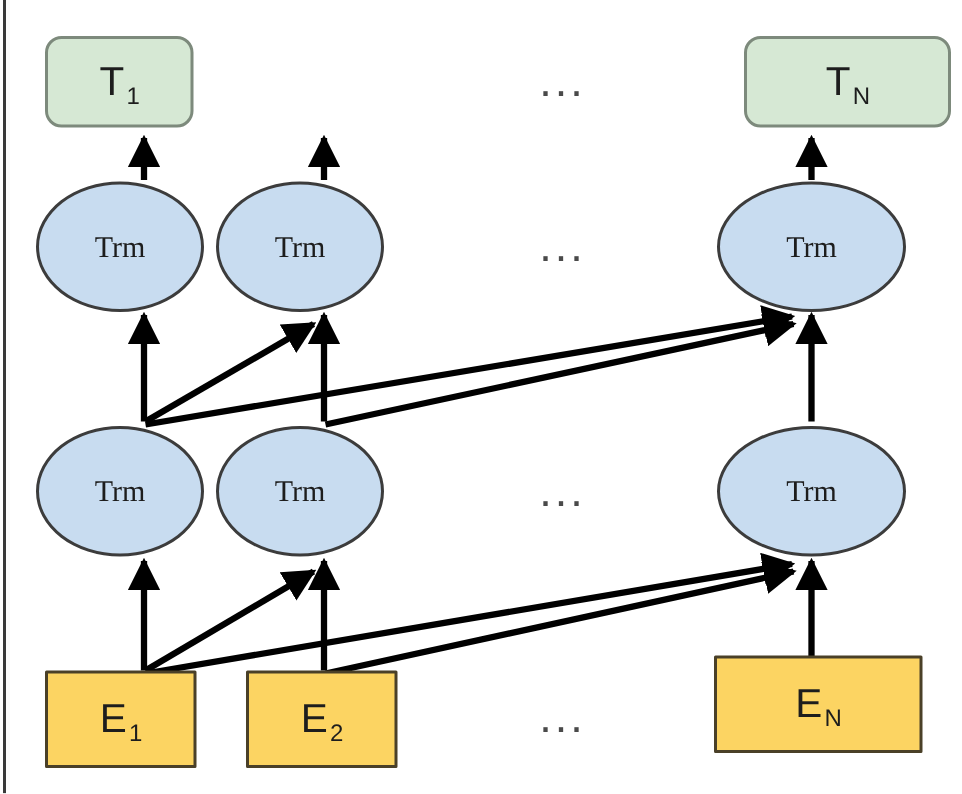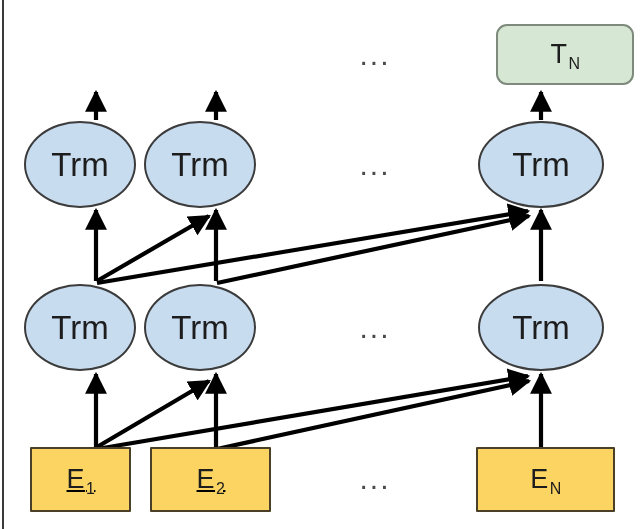--- a/index.html
+++ b/index.html
@@ -61,22 +61,23 @@
     background: #fcd462;
     border: 2px solid #4a4028;
     border-radius: 1px;
   }
   .trm-node {
     background: #c8dcf0;
     border: 2px solid #3c3c3c;
     border-radius: 50%;
   }
   .trm-node .lbl {
-    font-size: 33px;
+    font-size: 20px;
     letter-spacing: 0px;
+    font-family: Liberation Serif, serif;
   }
   .dots {
     position: absolute;
     display: flex;
     align-items: center;
     justify-content: center;
     font-size: 30px;
     color: #4a4a4a;
     letter-spacing: 2px;
     line-height: 1;
@@ -114,20 +115,23 @@
     <g stroke="#000000" stroke-width="4.2" fill="none" marker-end="url(#ah)">
       <line x1="96" y1="447" x2="96" y2="374"></line>
       <line x1="216" y1="447" x2="216" y2="374"></line>
       <line x1="541" y1="447" x2="541" y2="374"></line>
       <line x1="97" y1="447" x2="209" y2="381"></line>
       <line x1="97" y1="449" x2="528" y2="376"></line>
       <line x1="217" y1="449" x2="529" y2="381"></line>
     </g>
   </svg>
 
+  <div class="node out-node" style="left:30px; top:24px; width:99px; height:61px;">
+    <span class="lbl">T<sub>1</sub></span>
+  </div>
   <div class="dots" style="left:345px; top:38px; width:60px; height:34px;">...</div>
   <div class="node out-node" style="left:496px; top:24px; width:138px; height:61px;">
     <span class="lbl">T<sub>N</sub></span>
   </div>
 
   <div class="node trm-node" style="left:24px; top:121px; width:112px; height:87px;">
     <span class="lbl">Trm</span>
   </div>
   <div class="node trm-node" style="left:144px; top:121px; width:112px; height:87px;">
     <span class="lbl">Trm</span>
@@ -141,24 +145,24 @@
     <span class="lbl">Trm</span>
   </div>
   <div class="node trm-node" style="left:144px; top:284px; width:112px; height:87px;">
     <span class="lbl">Trm</span>
   </div>
   <div class="dots" style="left:345px; top:311px; width:60px; height:34px;">...</div>
   <div class="node trm-node" style="left:478px; top:284px; width:126px; height:87px;">
     <span class="lbl">Trm</span>
   </div>
 
-  <div class="node in-node" style="left:30px; top:447px; width:101px; height:65px;text-decoration:underline;">
+  <div class="node in-node" style="left:30px; top:447px; width:101px; height:65px;">
     <span class="lbl">E<sub>1</sub></span>
   </div>
-  <div class="node in-node" style="left:150px; top:447px; width:121px; height:65px;text-decoration:underline;">
+  <div class="node in-node" style="left:164px; top:447px; width:101px; height:65px;">
     <span class="lbl">E<sub>2</sub></span>
   </div>
   <div class="dots" style="left:345px; top:462px; width:60px; height:34px;">...</div>
-  <div class="node in-node" style="left:476px; top:447px; width:139px; height:65px;">
+  <div class="node in-node" style="left:476px; top:437px; width:139px; height:65px;">
     <span class="lbl">E<sub>N</sub></span>
   </div>
 
 </div>
 
 </body></html>

